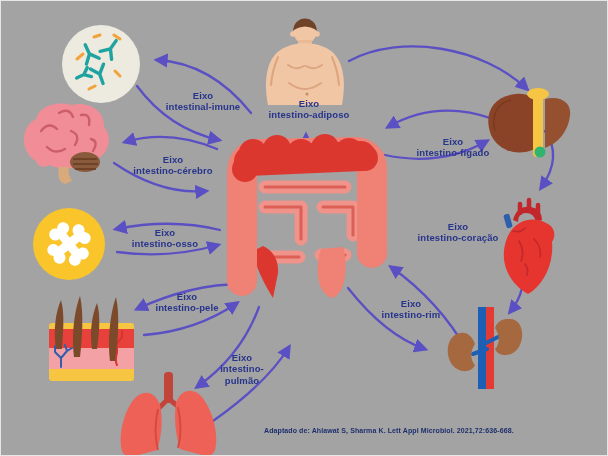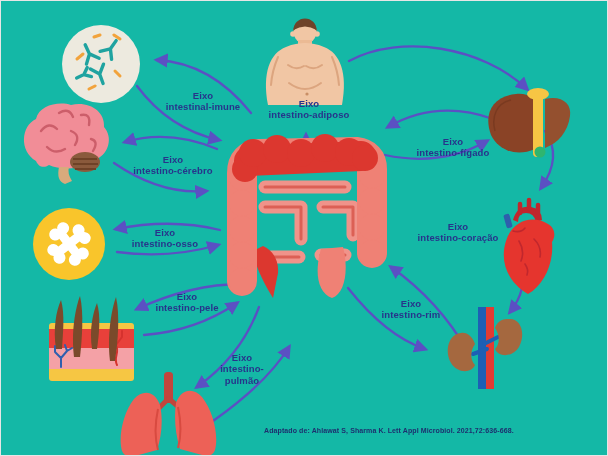--- a/index.html
+++ b/index.html
@@ -1,19 +1,19 @@
 <!DOCTYPE html>
 <html><head>
 <meta charset="utf-8">
 <style>
   html,body{margin:0;padding:0;background:#fff;}
   .stage{
     position:relative;
     width:608px;height:456px;
-    background:#14b8a6;
+    background:#a3a3a3;
     border:1px solid #e6e6e6;
     box-sizing:border-box;
     font-family:"Liberation Sans", sans-serif;
     overflow:hidden;
   }
   .art{position:absolute;left:0;top:0;}
   .axis-label{
     position:absolute;
     transform:translate(-50%,-50%);
     color:#27348B;

